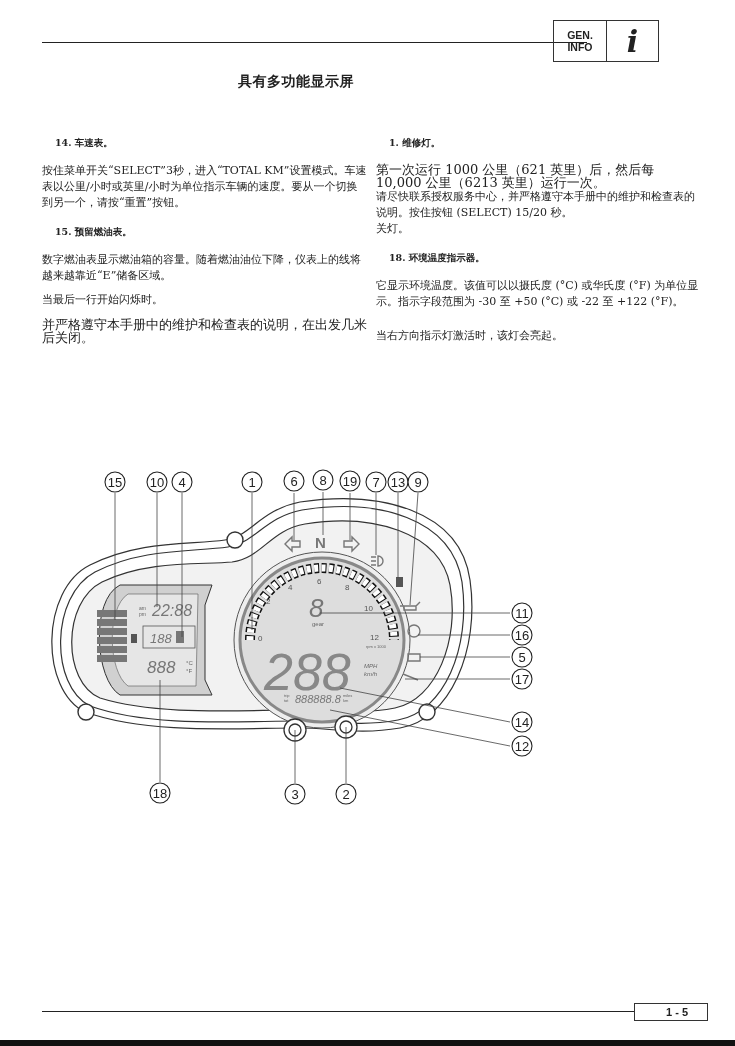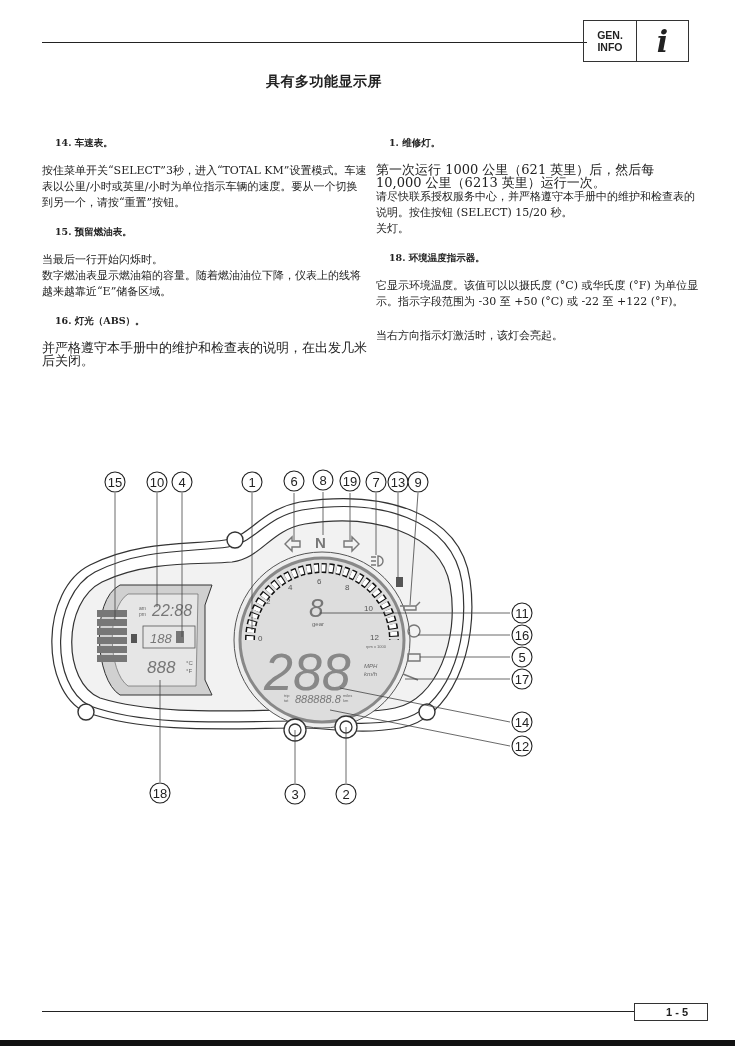--- a/index.html
+++ b/index.html
@@ -1,22 +1,22 @@
 <!DOCTYPE html>
 <html><head>
 <meta charset="utf-8">
 <style>
   html, body { margin:0; padding:0; background:#fff; }
   body { width:735px; height:1046px; position:relative; overflow:hidden;
          font-family:"DejaVu Serif","Liberation Serif",serif; color:#222; }
   .hdr-line { position:absolute; left:42px; top:42px; width:545px; height:1px; background:#222; }
-  .hdr-box { position:absolute; left:583px; top:20px; width:104px; height:40px; border:1.5px solid #333; display:flex; }
+  .hdr-box { position:absolute; left:553px; top:20px; width:104px; height:40px; border:1.5px solid #333; display:flex; }
   .hdr-box .gen { width:52px; border-right:1.5px solid #333; font-family:"Liberation Sans",sans-serif; font-weight:bold; font-size:10.5px; line-height:12px; display:flex; align-items:center; justify-content:center; text-align:center; }
   .hdr-box .info { flex:1; display:flex; align-items:center; justify-content:center; font-family:"DejaVu Serif",serif; font-style:italic; font-weight:bold; font-size:30px; }
-  .title { position:absolute; left:0; width:592px; top:73px; text-align:center; font-weight:bold; font-size:14px; letter-spacing:0.5px;padding-left:28px; }
+  .title { position:absolute; left:0; width:592px; top:73px; text-align:center; font-weight:bold; font-size:14px; letter-spacing:0.5px; }
   .col { position:absolute; top:122px; width:325px; font-size:11px; line-height:16px; }
   .col.left { left:42px; }
   .col.right { left:376px; }
   .sec { margin-bottom:10px; }
   .sec h4 { margin:13px; font-size:9.5px; font-weight:bold; line-height:15px; }
   .sec p { margin:0; }
   .small { font-size:13px; line-height:13px; }
   .diagram { position:absolute; left:0; top:460px; width:735px; height:360px; }
   .footer-line { position:absolute; left:42px; top:1011px; width:592px; height:1px; background:#222; }
   .page-box { position:absolute; left:634px; top:1003px; width:60px; height:16px; border:1.5px solid #333; font-family:"Liberation Sans",sans-serif; font-weight:bold; font-size:11px; text-align:center; line-height:16px;padding-left:12px; }
@@ -36,25 +36,24 @@
 
 <div class="title">具有多功能显示屏</div>
 
 <div class="col left">
   <div class="sec">
     <h4>14. 车速表。</h4>
     <p>按住菜单开关“SELECT”3秒，进入“TOTAL KM”设置模式。车速表以公里/小时或英里/小时为单位指示车辆的速度。要从一个切换到另一个，请按“重置”按钮。</p>
   </div>
   <div class="sec">
     <h4>15. 预留燃油表。</h4>
+    <p style="margin-bottom:8px">数字燃油表显示燃油箱的容量。随着燃油油位下降，仪表上的线将越来越靠近“E”储备区域。</p>
     <p>当最后一行开始闪烁时。</p>
-    <p style="margin-bottom:8px">数字燃油表显示燃油箱的容量。随着燃油油位下降，仪表上的线将越来越靠近“E”储备区域。</p>
-  </div>
-  <div class="sec">
-    <h4>16. 灯光（ABS）。</h4>
+  </div>
+  <div class="sec">
     <p class="small">并严格遵守本手册中的维护和检查表的说明，在出发几米后关闭。</p>
   </div>
 </div>
 
 <div class="col right">
   <div class="sec">
     <h4>1. 维修灯。</h4>
     <p class="small">第一次运行 1000 公里（621 英里）后，然后每 10,000 公里（6213 英里）运行一次。</p>
     <p style="">请尽快联系授权服务中心，并严格遵守本手册中的维护和检查表的说明。按住按钮 (SELECT) 15/20 秒。</p>
     <p>关灯。</p>

